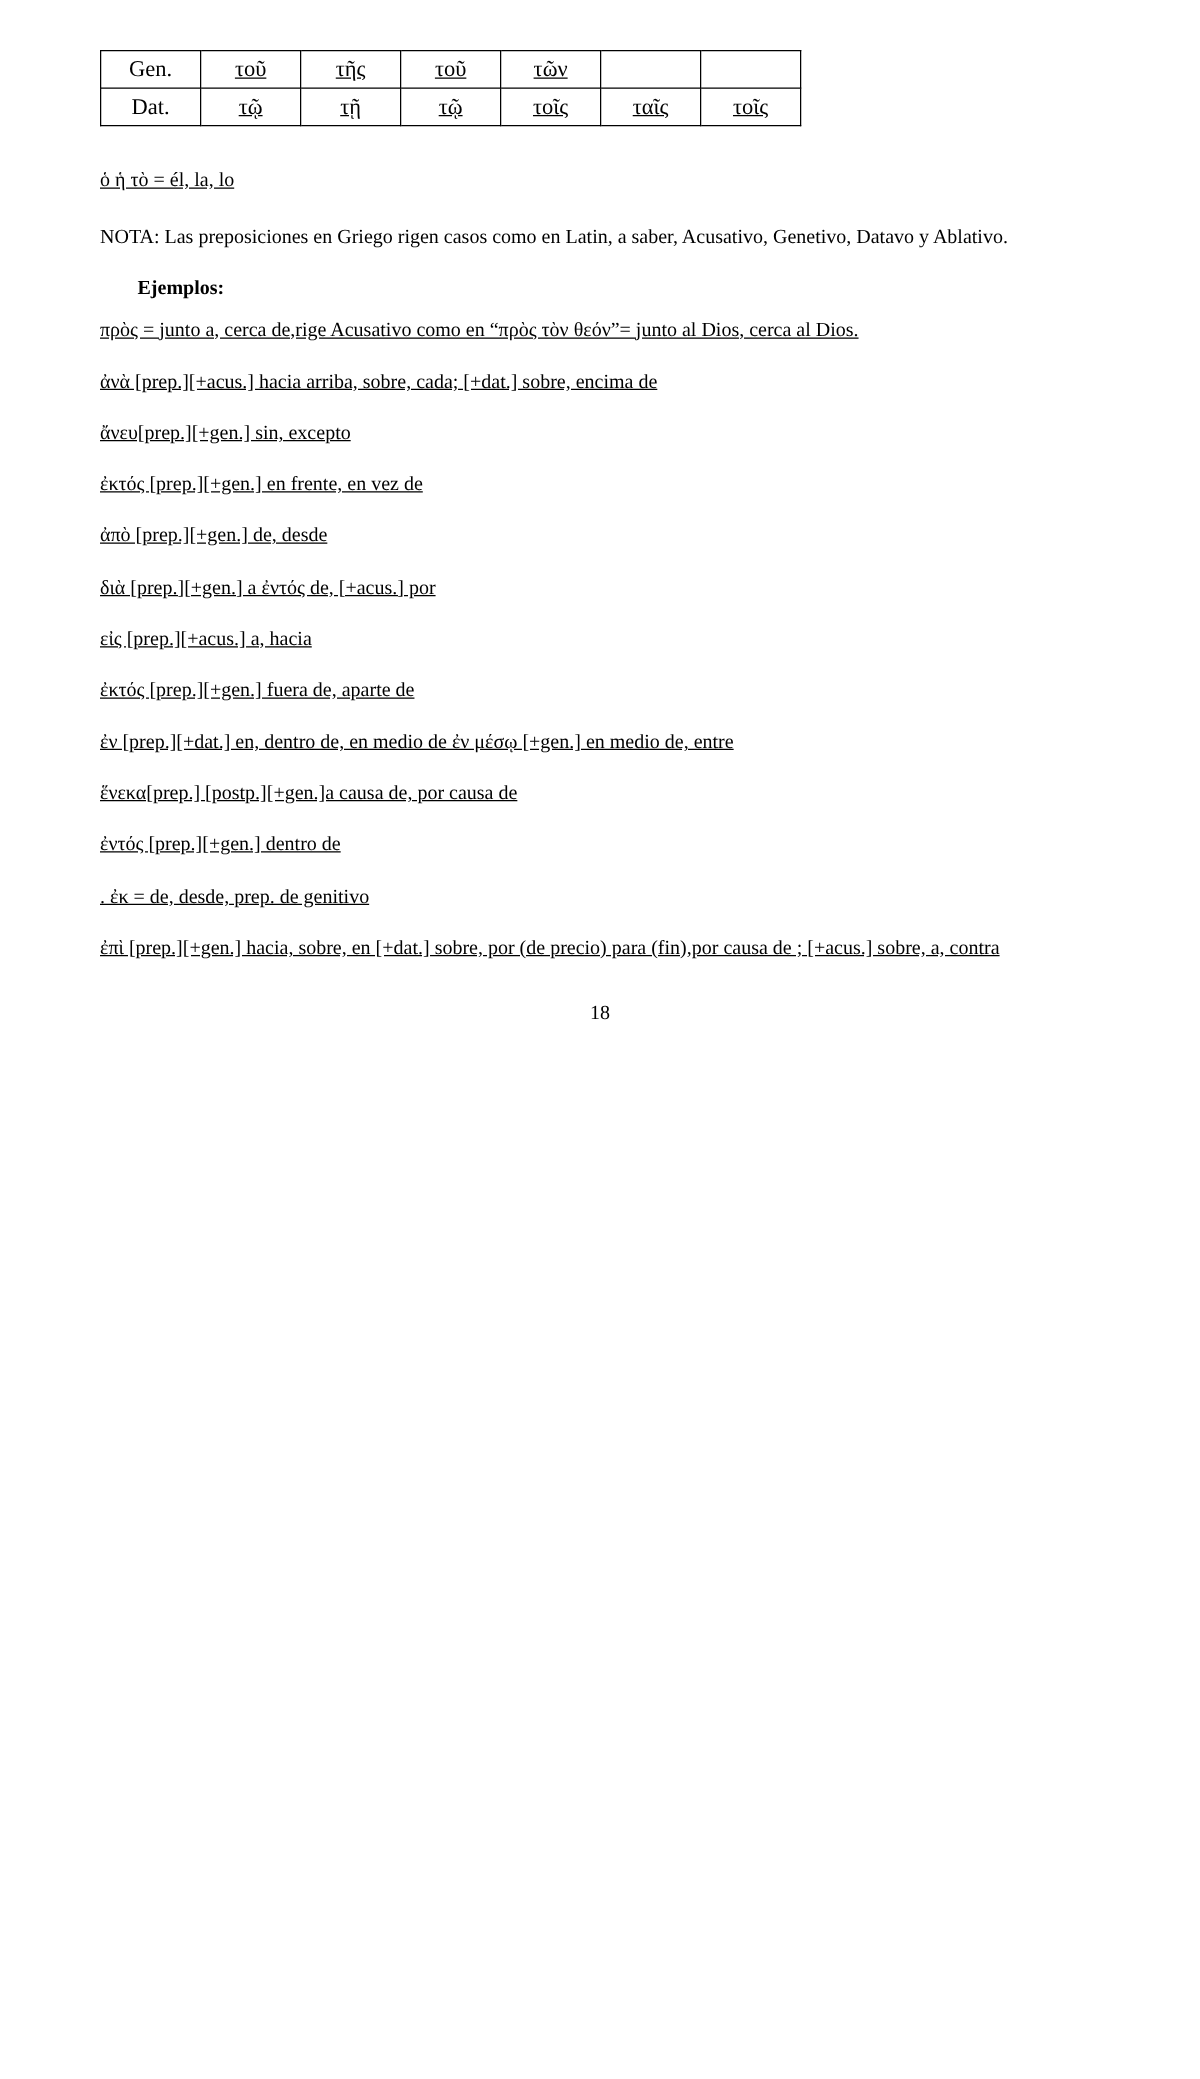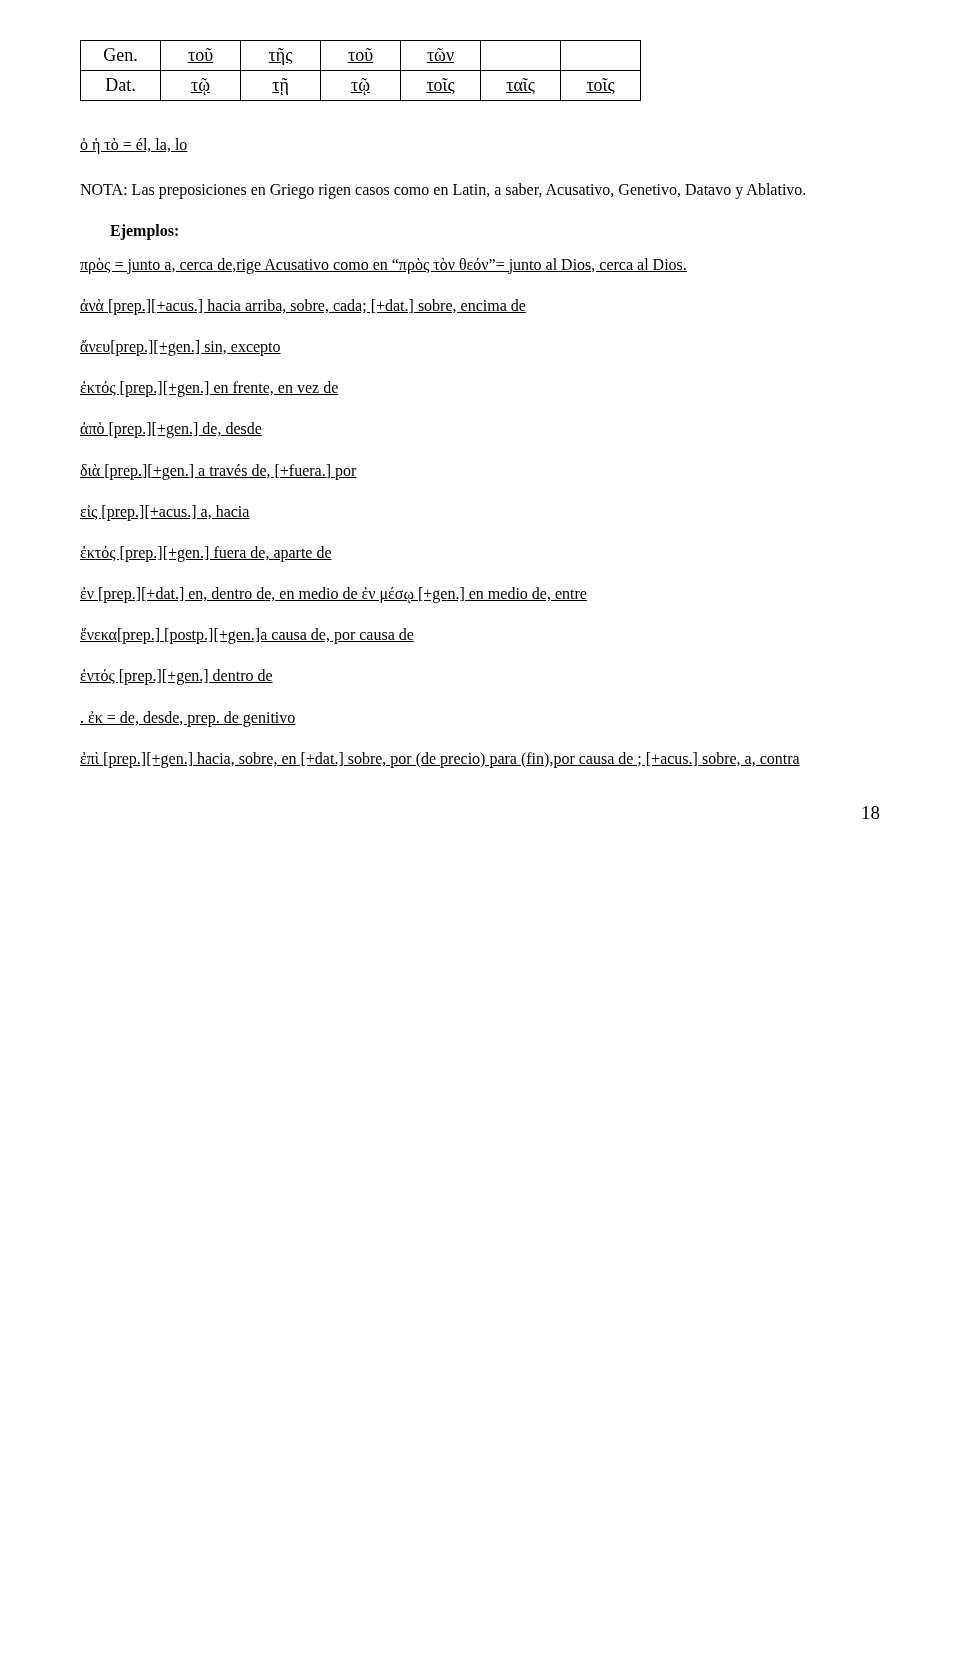--- a/index.html
+++ b/index.html
@@ -56,23 +56,23 @@
       line-height: 1.7;
     }
 
     .section p {
       margin-bottom: 6px;
       font-size: 16px;
       line-height: 1.7;
     }
 
     .page-number {
-      text-align: right;
+      text-align: center;
       margin-top: 30px;
-      font-size: 19px;
+      font-size: 16px;
     }
 
     .bold {
       font-weight: bold;
       margin-left: 30px;
     }
 
     .line {
       margin-bottom: 8px;
       font-size: 18px;
@@ -149,21 +149,21 @@
     </div>
 
     <div class="block">
       <p class="line">
         <span class="greek">ἀπὸ [prep.][+gen.] de, desde</span>
       </p>
     </div>
 
     <div class="block">
       <p class="line">
-        <span class="greek">διὰ [prep.][+gen.] a través de, [+fuera.] por</span>
+        <span class="greek">διὰ [prep.][+gen.] a ἐντός de, [+acus.] por</span>
       </p>
     </div>
 
     <div class="block">
       <p class="line">
         <span class="greek">εἰς [prep.][+acus.] a, hacia</span>
       </p>
     </div>
 
 

